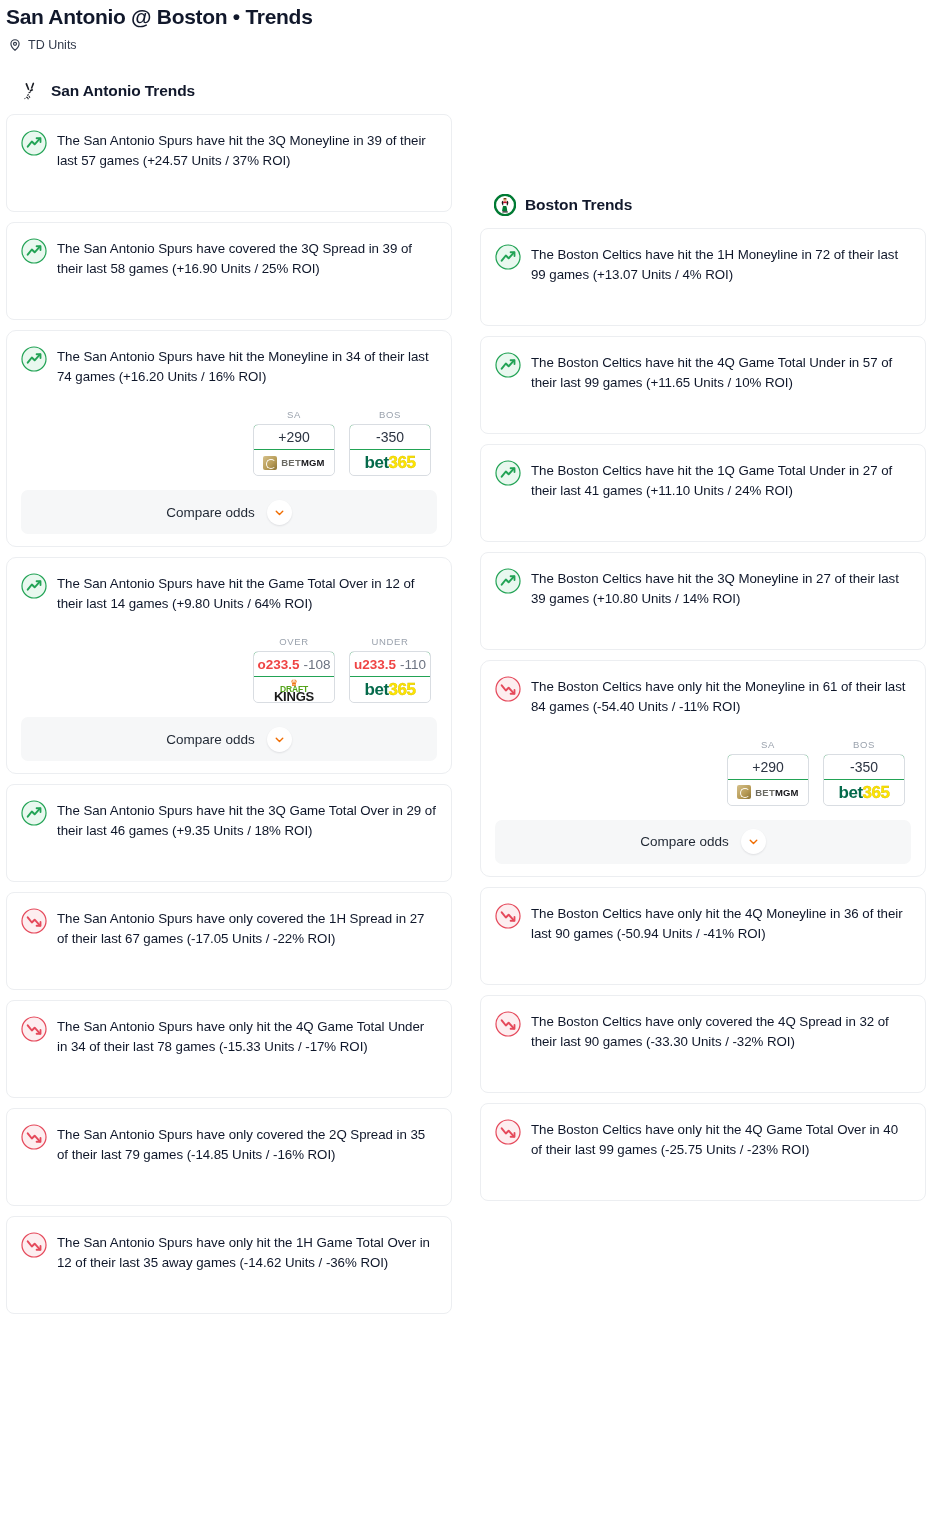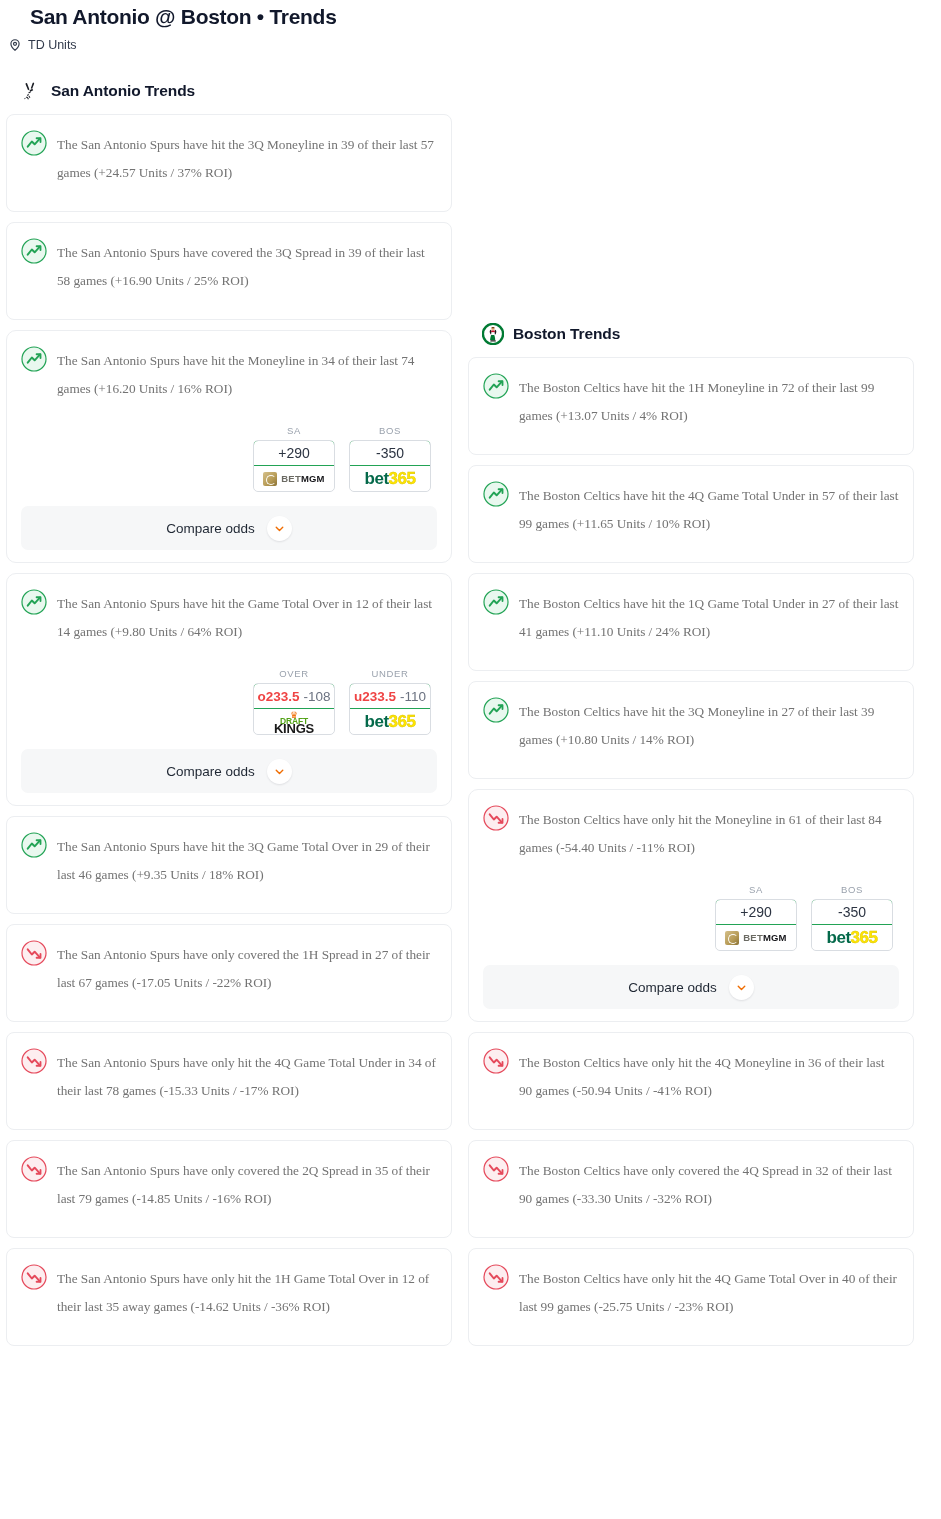--- a/index.html
+++ b/index.html
@@ -14,41 +14,40 @@
   .page { width: 941px; position: relative; }
 
   
   .page-title {
     font-size: 21px;
     font-weight: 700;
     color: #11182b;
     letter-spacing: -0.3px;
     padding: 4px 0 0 6px;
     line-height: 26px;
-    margin-left: 24px;
   }
   .venue-row {
     display: flex;
     align-items: center;
     gap: 6px;
     padding: 8px 0 0 8px;
   }
   .venue-row .pin { width: 14px; height: 14px; display: block; }
   .venue-text {
     font-size: 12.5px;
     color: #313a4b;
     line-height: 14px;
   }
 
   
   .columns {
     display: flex;
-    gap: 16px;
+    gap: 28px;
     padding: 26px 12px 0 6px;
-    align-items: flex-end;
+    align-items: center;
   }
   .col { width: 446px; flex: 0 0 446px; }
 
   .col-header {
     display: flex;
     align-items: center;
     gap: 9px;
     height: 26px;
     margin: 0 0 10px 14px;
   }
@@ -71,25 +70,24 @@
     position: relative;
   }
   .card.has-odds { min-height: 0; padding-bottom: 12px; border-radius: 10px; }
 
   .card-top { display: flex; gap: 10px; align-items: flex-start; }
 
   .tr-icon { width: 26px; height: 26px; flex: 0 0 26px; display:block; margin-top: 1px; }
 
   .tr-text {
     font-size: 13.3px;
-    line-height: 28px;
-    color: #737373;
+    line-height: 20px;
+    color: #0f172a;
     letter-spacing: -0.05px;
     padding-top: 2px;
-    font-family: Liberation Serif, serif;
   }
 
   
   .odds-wrap {
     display: flex;
     justify-content: flex-end;
     gap: 14px;
     margin-top: 22px;
     padding-right: 6px;
   }

